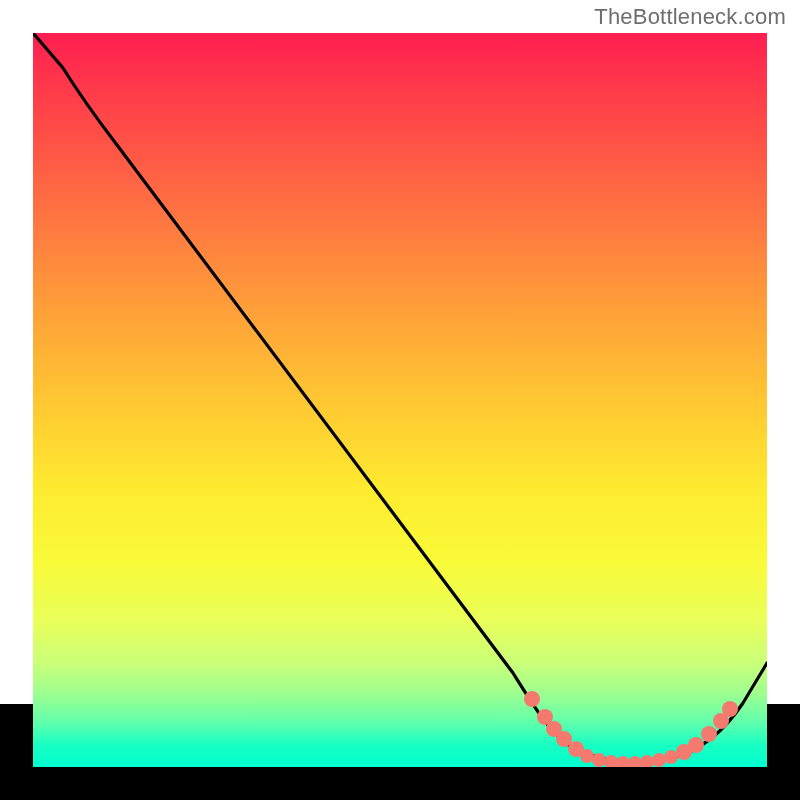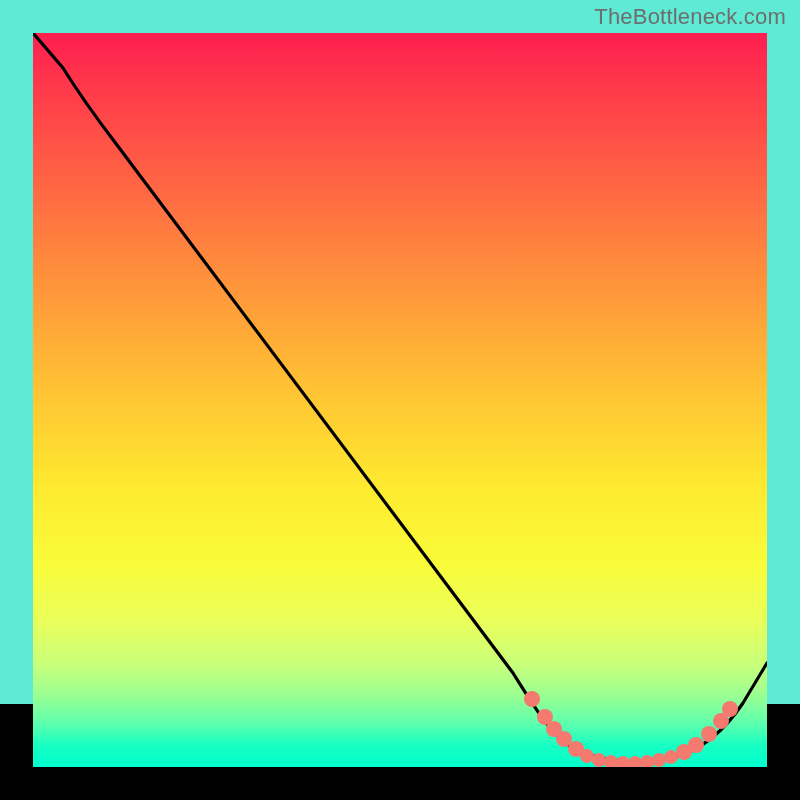--- a/index.html
+++ b/index.html
@@ -10,21 +10,21 @@
     background: #000;
     overflow: hidden;
     font-family: Arial, Helvetica, sans-serif;
   }
   .frame {
     position: absolute;
     top: 0;
     left: 0;
     width: 800px;
     height: 704px;
-    background: #5eead4;
+    background: #ffffff;
   }
   .watermark {
     position: absolute;
     top: 4px;
     right: 14px;
     color: #6e6e6e;
     font-size: 22px;
     font-weight: 500;
     letter-spacing: 0.2px;
     z-index: 10;

